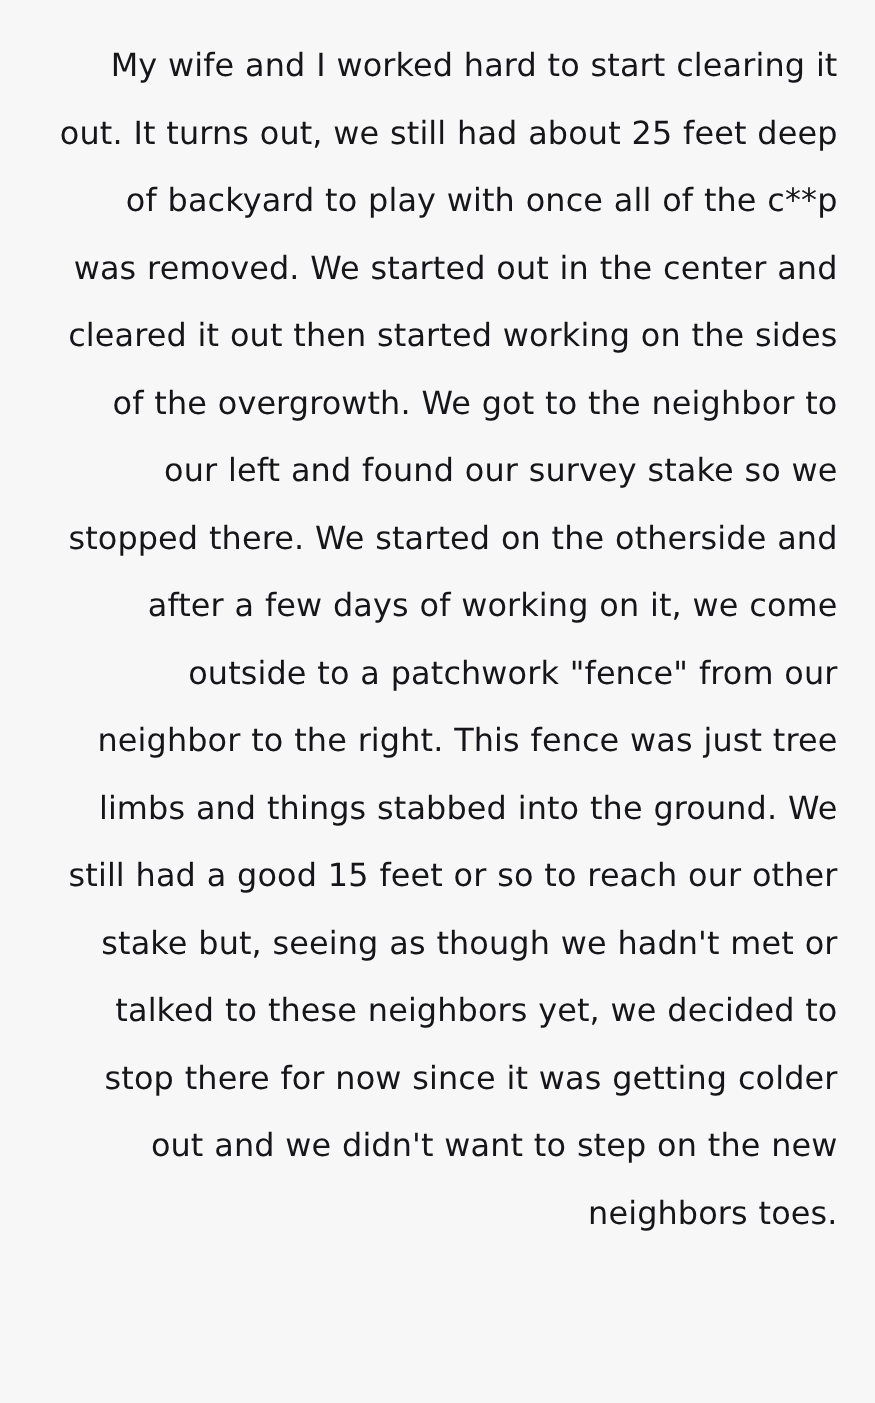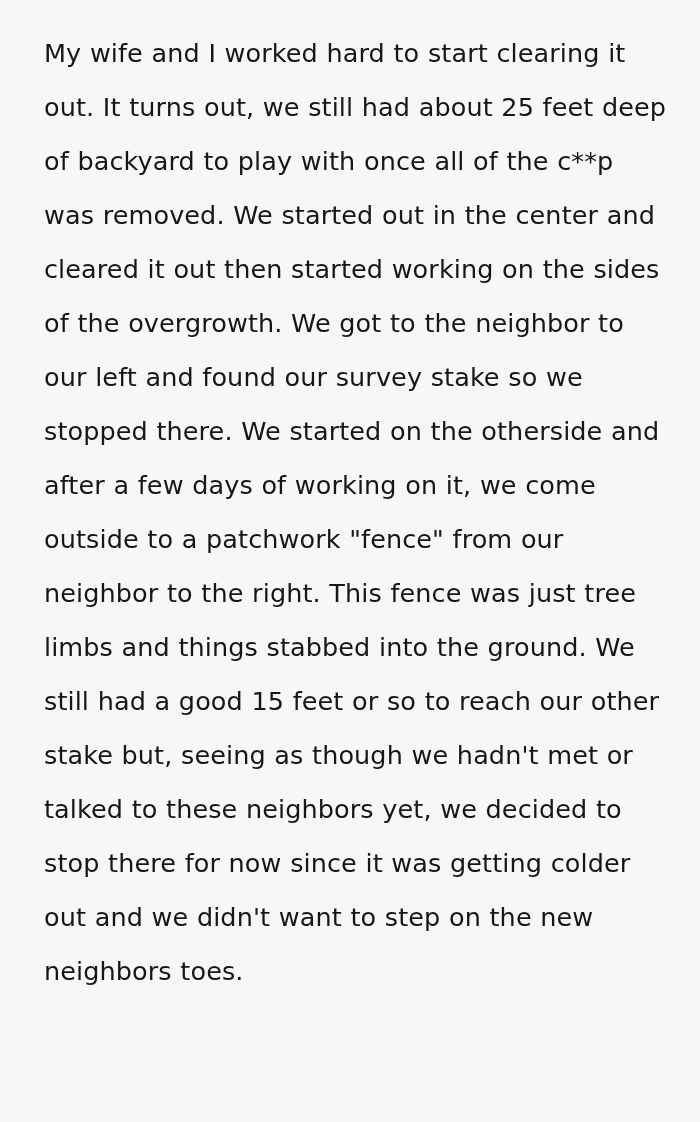--- a/index.html
+++ b/index.html
@@ -21,21 +21,21 @@
     display: block;
     overflow: hidden;
   }
   .story-text {
     color: #16161a;
     font-family: "DejaVu Sans", sans-serif;
     font-size: 25.5px;
     line-height: 54px;
     letter-spacing: 0.1px;
     word-spacing: 0.4px;
-    text-align: left;
+    text-align: right;
     margin: 0;
     white-space: pre-wrap;
   }
 </style>
 </head>
 <body>
 
 <div class="page">
   <p class="story-text">My wife and I worked hard to start clearing it out. It turns out, we still had about 25 feet deep of backyard to play with once all of the c**p was removed. We started out in the center and cleared it out then started working on the sides of the overgrowth. We got to the neighbor to our left and found our survey stake so we stopped there. We started on the otherside and after a few days of working on it, we come outside to a patchwork "fence" from our neighbor to the right. This fence was just tree limbs and things stabbed into the ground. We still had a good 15 feet or so to reach our other stake but, seeing as though we hadn't met or talked to these neighbors yet, we decided to stop there for now since it was getting colder out and we didn't want to step on the new neighbors toes.</p>
 </div>

